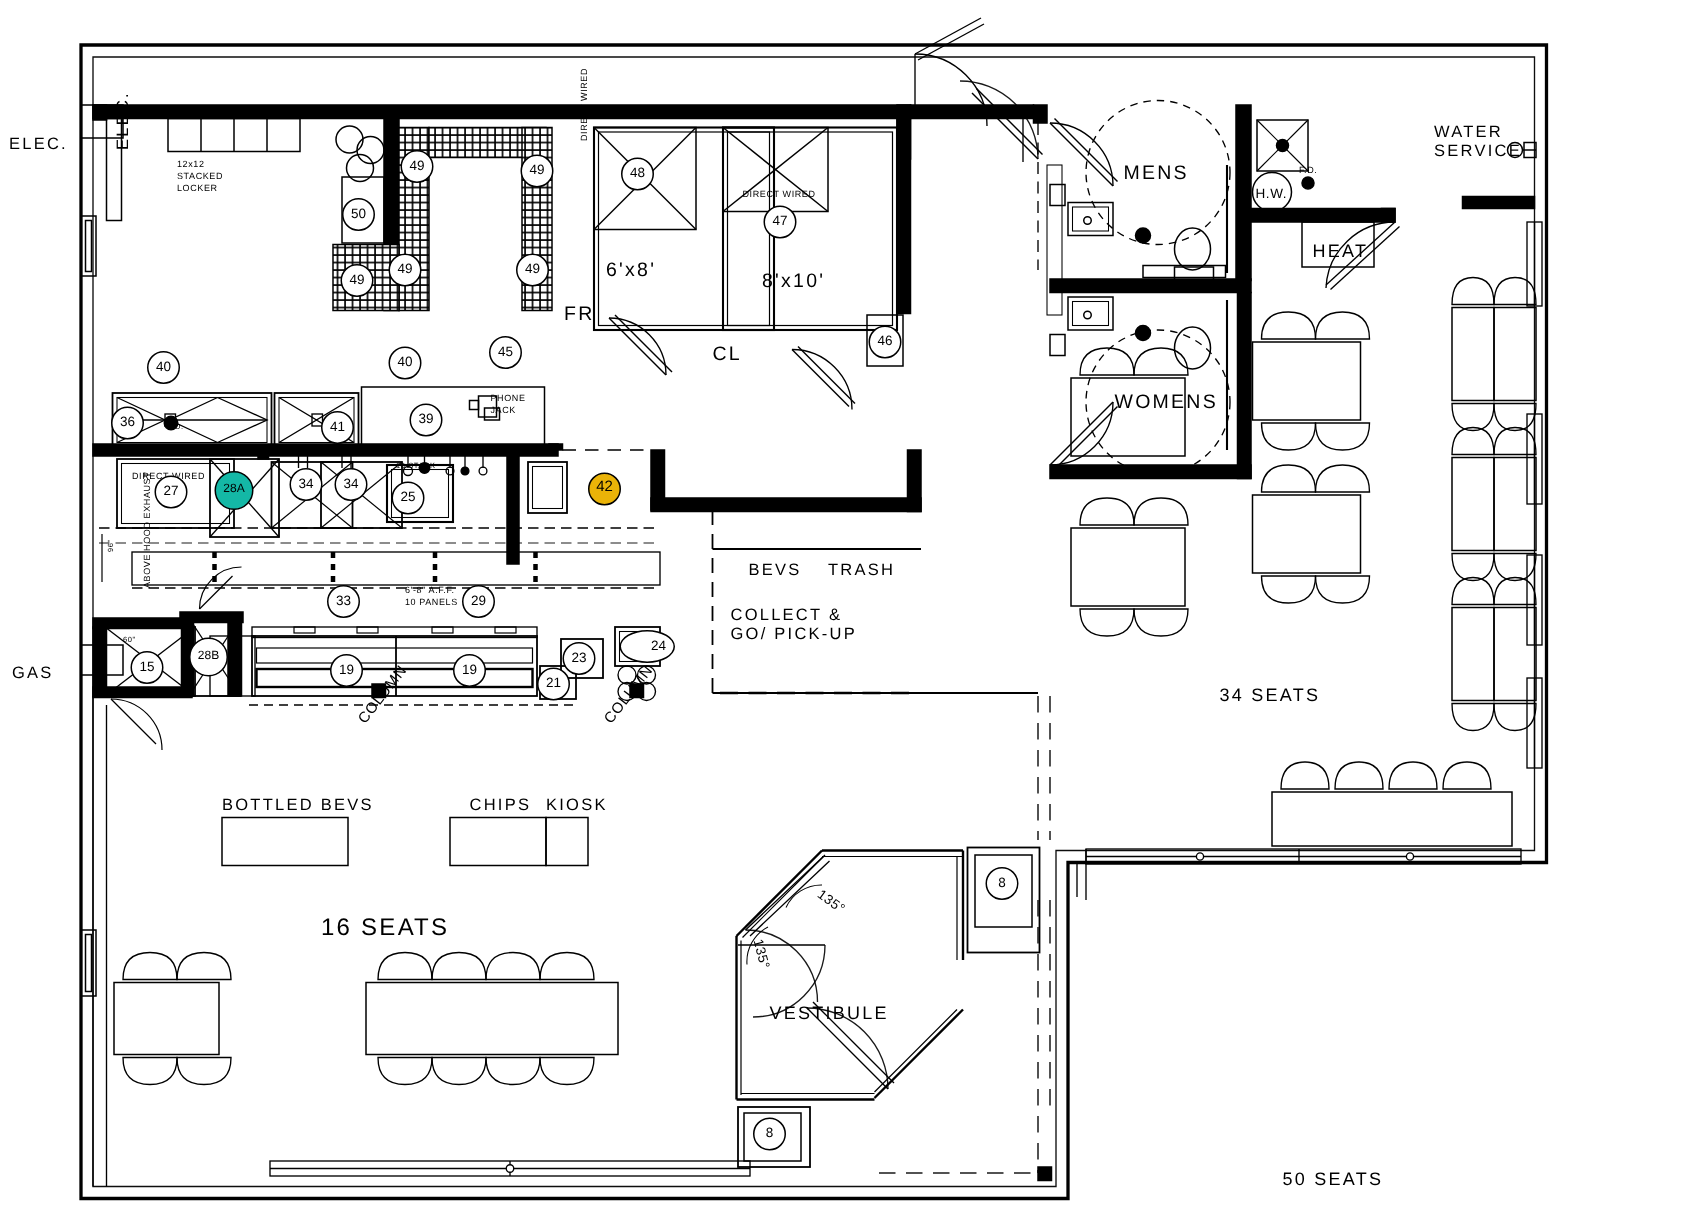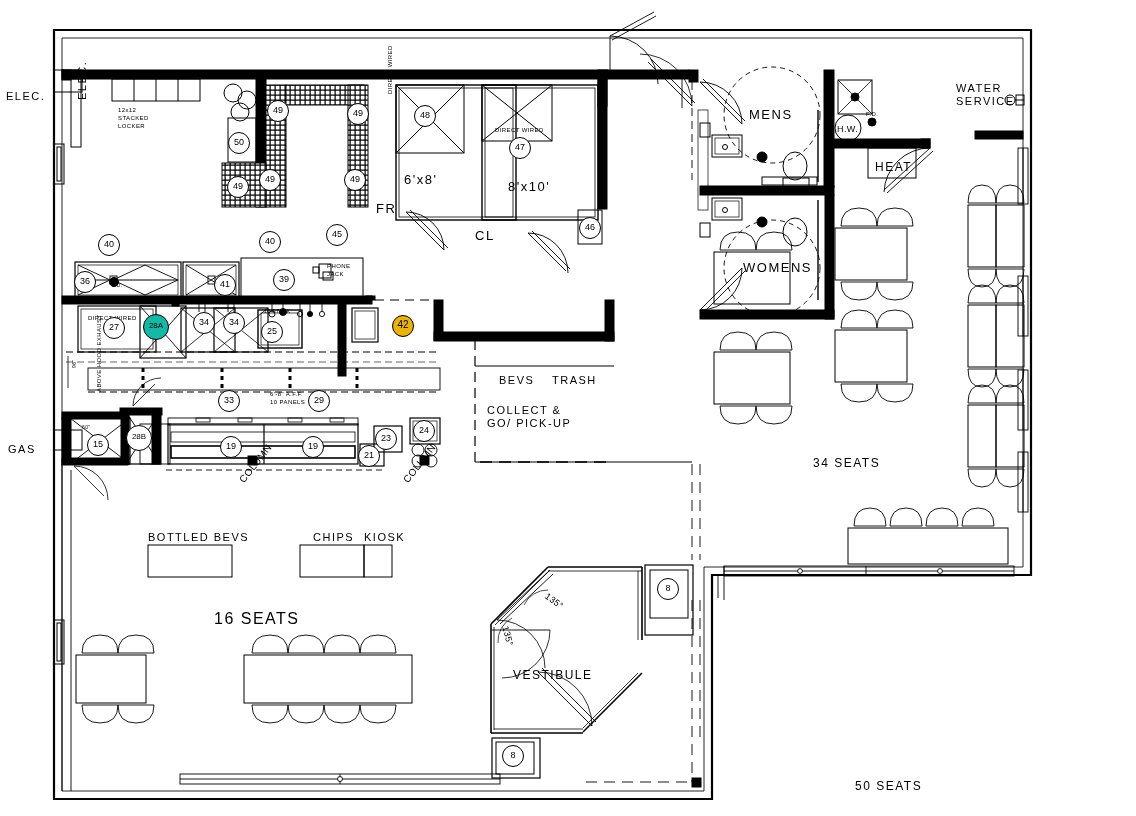--- a/index.html
+++ b/index.html
@@ -605,21 +605,21 @@
       <div class="tagtxt" style="left: 261px; top: 321px; width: 20px; height: 20px; line-height: 18px; border: 1px solid rgb(0, 0, 0); border-radius: 50%; background: rgb(255, 255, 255); font-size: 9px;">25</div>
       <div class="tagtxt" style="left: 352px; top: 315px; width: 20px; height: 20px; line-height: 18px; border: 1px solid rgb(0, 0, 0); border-radius: 50%; background: #eab308; font-size: 10px; margin-left: 40px;">42</div>
       <div class="tagtxt" style="left: 218px; top: 390px; width: 20px; height: 20px; line-height: 18px; border: 1px solid rgb(0, 0, 0); border-radius: 50%; background: rgb(255, 255, 255); font-size: 9px;">33</div>
       <div class="tagtxt" style="left: 308px; top: 390px; width: 20px; height: 20px; line-height: 18px; border: 1px solid rgb(0, 0, 0); border-radius: 50%; background: rgb(255, 255, 255); font-size: 9px;">29</div>
       <div class="tagtxt" style="left: 87px; top: 434px; width: 20px; height: 20px; line-height: 18px; border: 1px solid rgb(0, 0, 0); border-radius: 50%; background: rgb(255, 255, 255); font-size: 9px;">15</div>
       <div class="tagtxt" style="left: 126px; top: 425px; width: 24px; height: 24px; line-height: 22px; border: 1px solid rgb(0, 0, 0); border-radius: 50%; background: rgb(255, 255, 255); font-size: 8px;">28B</div>
       <div class="tagtxt" style="left: 220px; top: 436px; width: 20px; height: 20px; line-height: 18px; border: 1px solid rgb(0, 0, 0); border-radius: 50%; background: rgb(255, 255, 255); font-size: 9px;">19</div>
       <div class="tagtxt" style="left: 302px; top: 436px; width: 20px; height: 20px; line-height: 18px; border: 1px solid rgb(0, 0, 0); border-radius: 50%; background: rgb(255, 255, 255); font-size: 9px;">19</div>
       <div class="tagtxt" style="left: 358px; top: 445px; width: 20px; height: 20px; line-height: 18px; border: 1px solid rgb(0, 0, 0); border-radius: 50%; background: rgb(255, 255, 255); font-size: 9px;">21</div>
       <div class="tagtxt" style="left: 375px; top: 428px; width: 20px; height: 20px; line-height: 18px; border: 1px solid rgb(0, 0, 0); border-radius: 50%; background: rgb(255, 255, 255); font-size: 9px;">23</div>
-      <div class="tagtxt" style="left: 413px; top: 420px; width: 20px; height: 20px; line-height: 18px; border: 1px solid rgb(0, 0, 0); border-radius: 50%; background: rgb(255, 255, 255); font-size: 9px;">24</div>
+      <div class="tagtxt" style="left: 413px; top: 420px; width: 20px; height: 20px; line-height: 18px; border: 1px solid rgb(0, 0, 0); border-radius: 50%; background: rgb(255, 255, 255); font-size: 9px; padding-left: 15px;">24</div>
       <div class="tagtxt" style="left: 579px; top: 217px; width: 20px; height: 20px; line-height: 18px; border: 1px solid rgb(0, 0, 0); border-radius: 50%; background: rgb(255, 255, 255); font-size: 9px;">46</div>
       <div class="tagtxt" style="left: 509px; top: 137px; width: 20px; height: 20px; line-height: 18px; border: 1px solid rgb(0, 0, 0); border-radius: 50%; background: rgb(255, 255, 255); font-size: 9px;">47</div>
       <div class="tagtxt" style="left: 414px; top: 105px; width: 20px; height: 20px; line-height: 18px; border: 1px solid rgb(0, 0, 0); border-radius: 50%; background: rgb(255, 255, 255); font-size: 9px;">48</div>
       <div class="tagtxt" style="left: 267px; top: 100px; width: 20px; height: 20px; line-height: 18px; border: 1px solid rgb(0, 0, 0); border-radius: 50%; background: rgb(255, 255, 255); font-size: 9px;">49</div>
       <div class="tagtxt" style="left: 347px; top: 103px; width: 20px; height: 20px; line-height: 18px; border: 1px solid rgb(0, 0, 0); border-radius: 50%; background: rgb(255, 255, 255); font-size: 9px;">49</div>
       <div class="tagtxt" style="left: 259px; top: 169px; width: 20px; height: 20px; line-height: 18px; border: 1px solid rgb(0, 0, 0); border-radius: 50%; background: rgb(255, 255, 255); font-size: 9px;">49</div>
       <div class="tagtxt" style="left: 344px; top: 169px; width: 20px; height: 20px; line-height: 18px; border: 1px solid rgb(0, 0, 0); border-radius: 50%; background: rgb(255, 255, 255); font-size: 9px;">49</div>
       <div class="tagtxt" style="left: 227px; top: 176px; width: 20px; height: 20px; line-height: 18px; border: 1px solid rgb(0, 0, 0); border-radius: 50%; background: rgb(255, 255, 255); font-size: 9px;">49</div>
       <div class="tagtxt" style="left: 228px; top: 132px; width: 20px; height: 20px; line-height: 18px; border: 1px solid rgb(0, 0, 0); border-radius: 50%; background: rgb(255, 255, 255); font-size: 9px;">50</div>
       <div class="tagtxt" style="left: 657px; top: 578px; width: 20px; height: 20px; line-height: 18px; border: 1px solid rgb(0, 0, 0); border-radius: 50%; background: rgb(255, 255, 255); font-size: 9px;">8</div>

